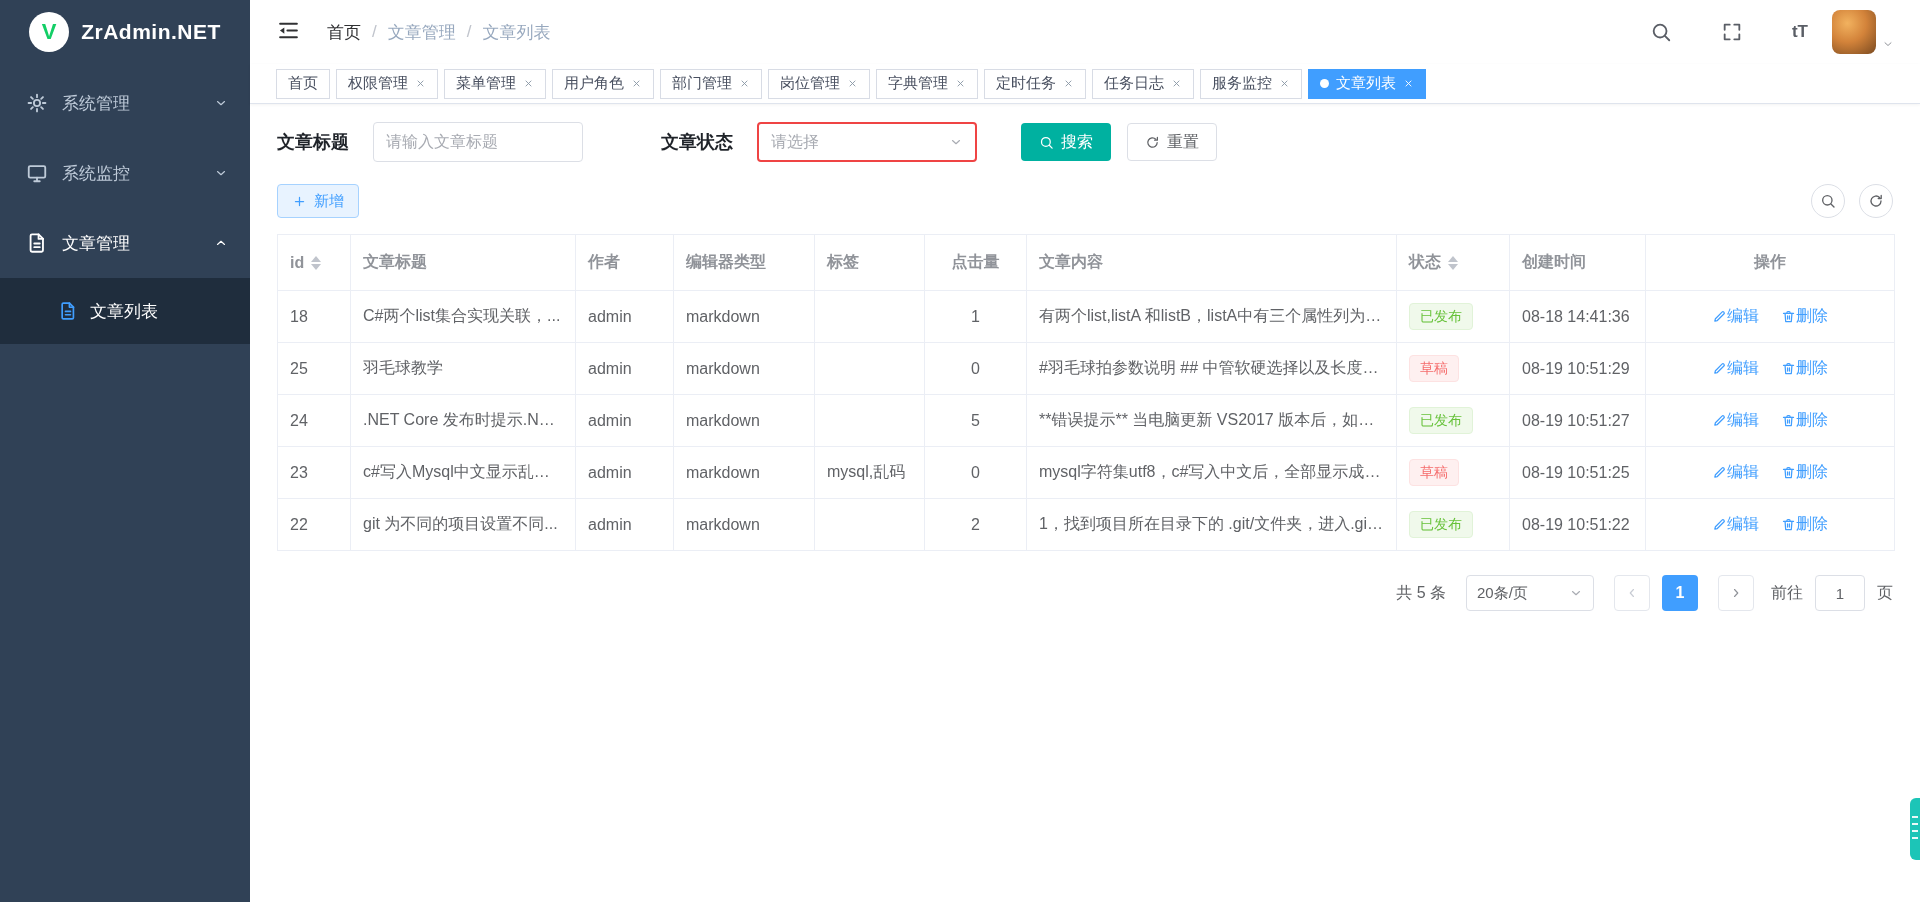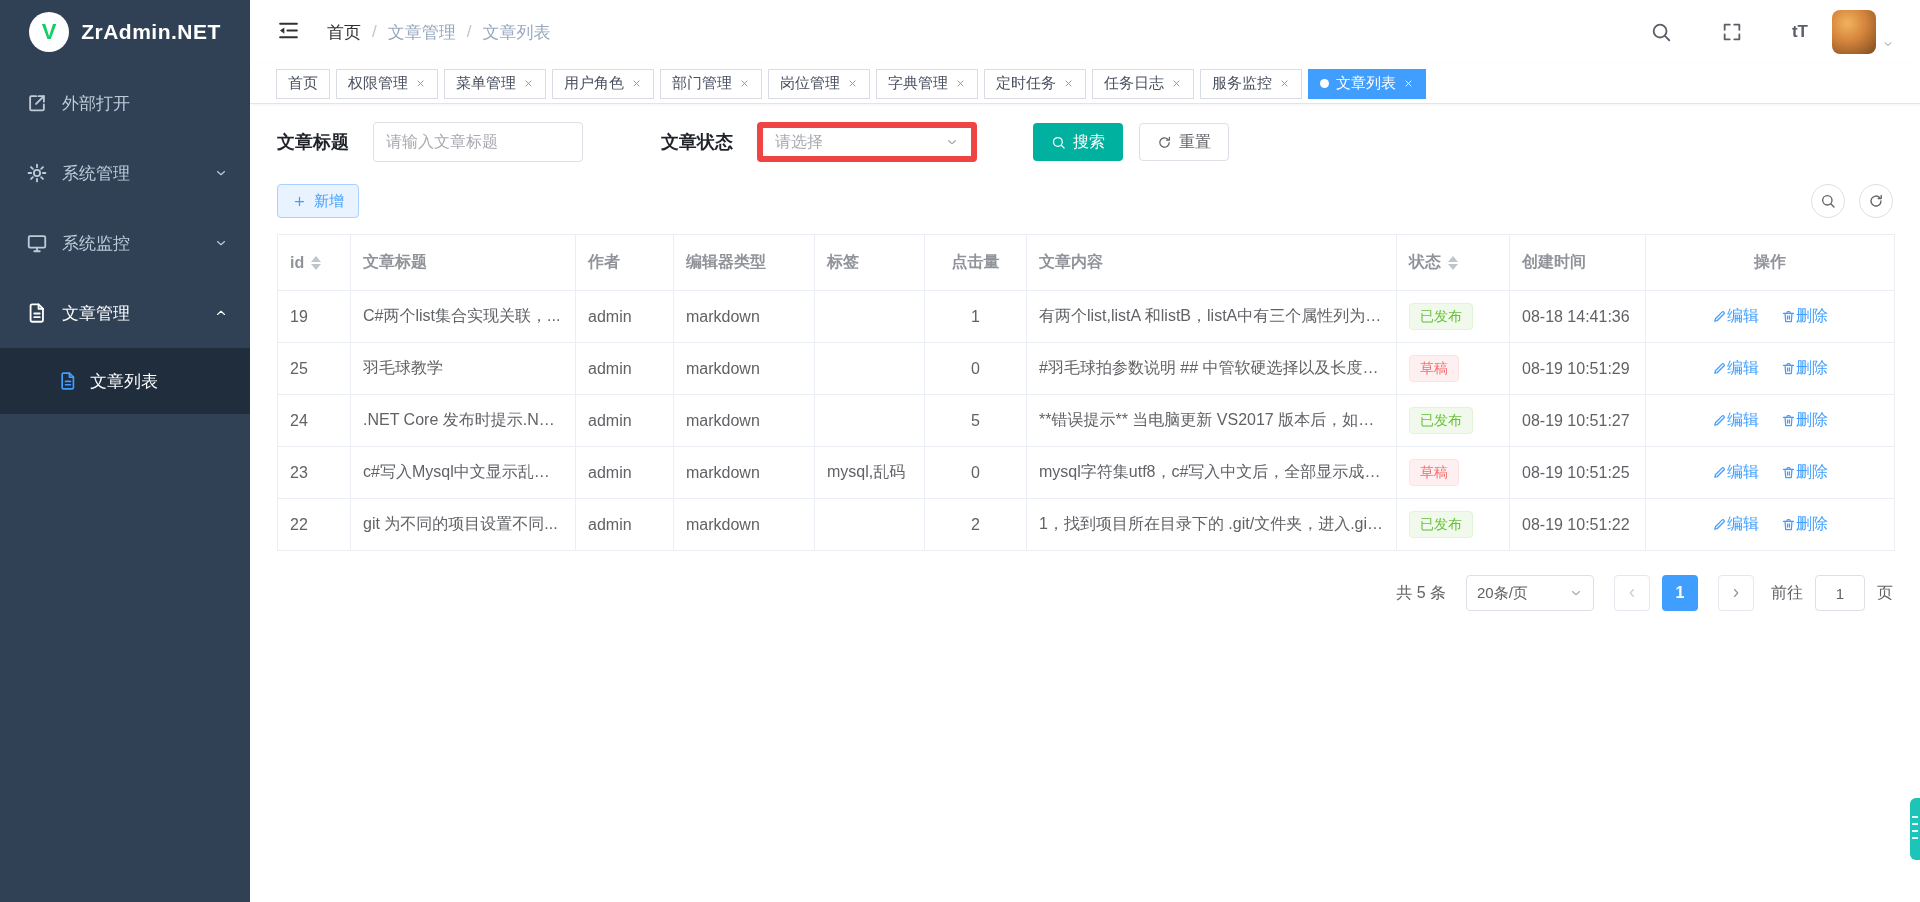--- a/index.html
+++ b/index.html
@@ -57,28 +57,28 @@
   .tab.active .tab-close { color: #fff; }
   .tab-dot { width: 9px; height: 9px; border-radius: 50%; background: #fff; }
 
   
   .content { flex: 1; padding: 18px 27px 0; position: relative; }
   .filter-row { display: flex; align-items: center; }
   .filter-label { font-size: 18px; font-weight: bold; color: #1f2329; }
   .text-input { margin-left: 24px; width: 210px; height: 40px; border: 1px solid #dcdfe6; border-radius: 4px; padding: 0 12px; font-size: 16px; color: #606266; outline: none; font-family: inherit; }
   .text-input::placeholder { color: #a8abb2; }
   .status-label { margin-left: 78px; }
-  .select-box { margin-left: 24px; width: 220px; height: 40px; border: 6px solid #ef4444; border-radius: 4px; padding: 0 12px; display: flex; align-items: center; justify-content: space-between; cursor: pointer; background: #fff; }
+  .select-box { margin-left: 24px; width: 220px; height: 40px; border: 2px solid #ef4444; border-radius: 4px; padding: 0 12px; display: flex; align-items: center; justify-content: space-between; cursor: pointer; background: #fff; }
   .select-placeholder { color: #a8abb2; font-size: 16px; }
   .select-caret { color: #a8abb2; }
   .select-caret svg { width: 14px; height: 14px; }
 
   .btn { display: inline-flex; align-items: center; gap: 7px; height: 38px; padding: 0 17px; border-radius: 4px; font-size: 16px; cursor: pointer; border: 1px solid transparent; background: none; font-family: inherit; }
   .btn .icon svg { width: 15px; height: 15px; }
-  .btn-search { margin-left: 56px; background: var(--search-button, #00b1a0); color: #fff; }
+  .btn-search { margin-left: 44px; background: var(--search-button, #00b1a0); color: #fff; }
   .btn-reset { margin-left: 16px; background: #fff; border-color: #dcdfe6; color: #606266; }
 
   .toolbar-row { margin-top: 22px; display: flex; align-items: center; }
   .btn-add { height: 34px; padding: 15px 14px; background: #e8f3ff; border-color: #a6d2ff; color: var(--primary, #409eff); font-size: 15px; }
   .toolbar-right { margin-left: auto; display: flex; gap: 14px; }
   .circle-btn { width: 34px; height: 34px; border-radius: 50%; border: 1px solid #dcdfe6; background: #fff; display: flex; align-items: center; justify-content: center; color: #606266; cursor: pointer; }
   .circle-btn svg { width: 16px; height: 16px; }
 
   
   .data-table { margin-top: 16px; width: 100%; border-collapse: collapse; table-layout: fixed; border: 1px solid #ebeef5; }
@@ -114,30 +114,20 @@
 <body>
 
 <div class="app">
 
   <aside class="sidebar">
     <div class="logo-row">
       <div class="logo-circle">V</div>
       <div class="logo-text">ZrAdmin.NET</div>
     </div>
     <nav class="menu" id="menu">
-        <div class="menu-item">
-          <span class="icon">
-            <svg viewBox="0 0 24 24" fill="none" stroke="currentColor" stroke-width="2" stroke-linecap="round" stroke-linejoin="round">
-              <path d="M13.5 4.5h6v6"></path>
-              <path d="M19.5 4.5L11 13"></path>
-              <path d="M19.5 13.5v5a1.5 1.5 0 0 1-1.5 1.5H6a1.5 1.5 0 0 1-1.5-1.5V6A1.5 1.5 0 0 1 6 4.5h5"></path>
-            </svg>
-          </span>
-          <span>外部打开</span>
-        </div>
         <div class="menu-item">
           <span class="icon">
             <svg viewBox="0 0 24 24" fill="none" stroke="currentColor" stroke-width="2" stroke-linecap="round" stroke-linejoin="round">
               <circle cx="12" cy="12" r="3.4"></circle>
               <path d="M12 2.8v2.8M12 18.4v2.8M2.8 12h2.8M18.4 12h2.8M5.5 5.5l2 2M16.5 16.5l2 2M18.5 5.5l-2 2M7.5 16.5l-2 2"></path>
             </svg>
           </span>
           <span>系统管理</span>
           <span class="icon chevron">
             <svg viewBox="0 0 24 24" fill="none" stroke="currentColor" stroke-width="2" stroke-linecap="round" stroke-linejoin="round">
@@ -405,21 +395,21 @@
               <th><span>状态</span><span class="sort-carets">
                   <i class="caret-up"></i>
                   <i class="caret-down"></i>
                 </span></th>
               <th><span>创建时间</span></th>
               <th class="cell-center"><span>操作</span></th>
             </tr>
           </thead>
         <tbody id="tbody">
             <tr>
-              <td>19</td>
+              <td>18</td>
               <td>C#两个list集合实现关联，...</td>
               <td>admin</td>
               <td>markdown</td>
               <td></td>
               <td class="cell-center">1</td>
               <td>有两个list,listA 和listB，listA中有三个属性列为St...</td>
               <td><span class="tag success">已发布</span></td>
               <td>08-18 14:41:36</td>
               <td class="cell-center"><a class="action-link">
                   <span class="icon">

